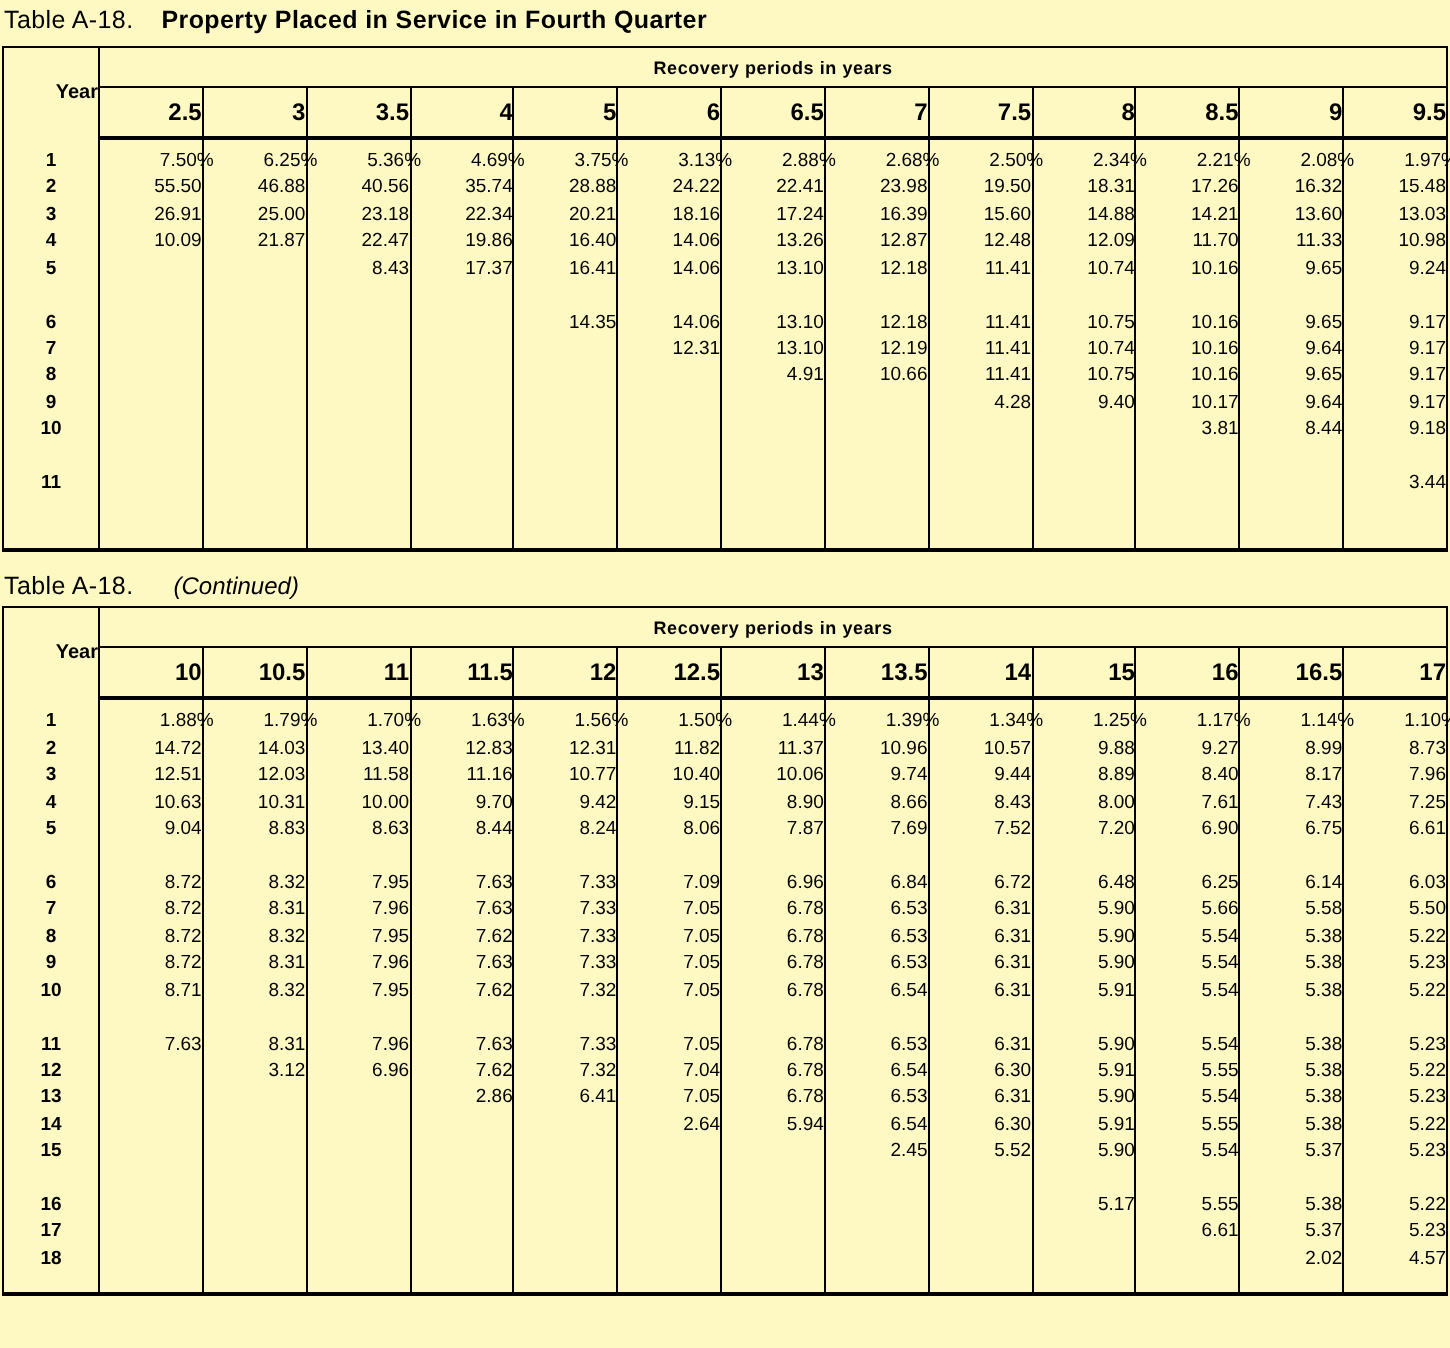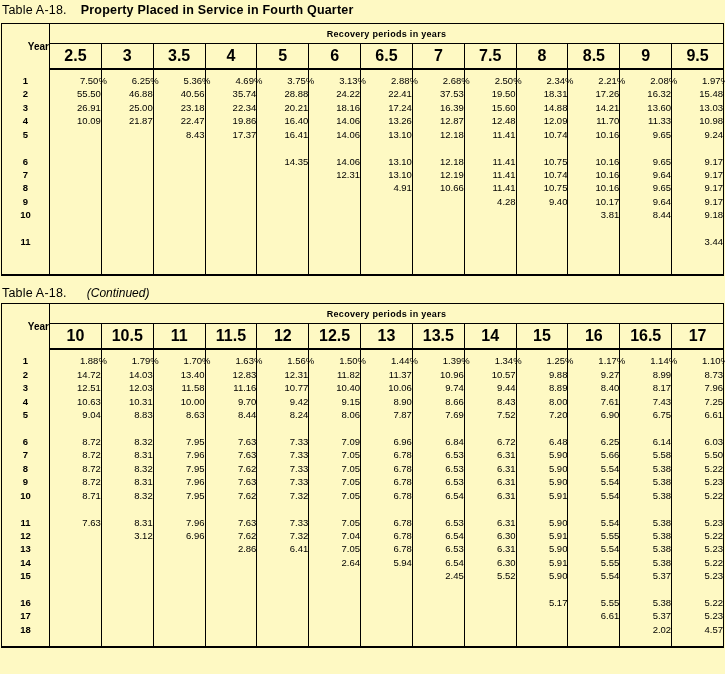--- a/index.html
+++ b/index.html
@@ -36,22 +36,22 @@
   }
   .span-head {
     border-bottom: 1.5px solid #000;
     font-size: 9px; font-weight: bold;
     height: 19px; vertical-align: middle;
     letter-spacing: 0.3px;
   }
   tr.col-heads th {
     border-left: 1.5px solid #000;
     border-bottom: 2px solid #000;
-    font-size: 16px; font-weight: bold;
-    text-align: center; vertical-align: middle;
+    font-size: 12px; font-weight: bold;
+    text-align: right; vertical-align: middle;
     height: 24px;
   }
   tr.col-heads th:first-child { border-left: none; }
 
   tbody td { height: 13.4px; font-size: 9.5px; line-height: 13.4px; vertical-align: bottom; }
   td.year-cell {
     border-right: 1.5px solid #000;
     font-weight: bold; font-size: 9.5px;
     text-align: center;
   }
@@ -121,21 +121,21 @@
         </tr>
         <tr>
           <td class="year-cell">2</td>
           <td class="data-cell"><span>55.50</span></td>
           <td class="data-cell"><span>46.88</span></td>
           <td class="data-cell"><span>40.56</span></td>
           <td class="data-cell"><span>35.74</span></td>
           <td class="data-cell"><span>28.88</span></td>
           <td class="data-cell"><span>24.22</span></td>
           <td class="data-cell"><span>22.41</span></td>
-          <td class="data-cell"><span>37.53</span></td>
+          <td class="data-cell"><span>23.98</span></td>
           <td class="data-cell"><span>19.50</span></td>
           <td class="data-cell"><span>18.31</span></td>
           <td class="data-cell"><span>17.26</span></td>
           <td class="data-cell"><span>16.32</span></td>
           <td class="data-cell"><span>15.48</span></td>
         </tr>
         <tr>
           <td class="year-cell">3</td>
           <td class="data-cell"><span>26.91</span></td>
           <td class="data-cell"><span>25.00</span></td>

